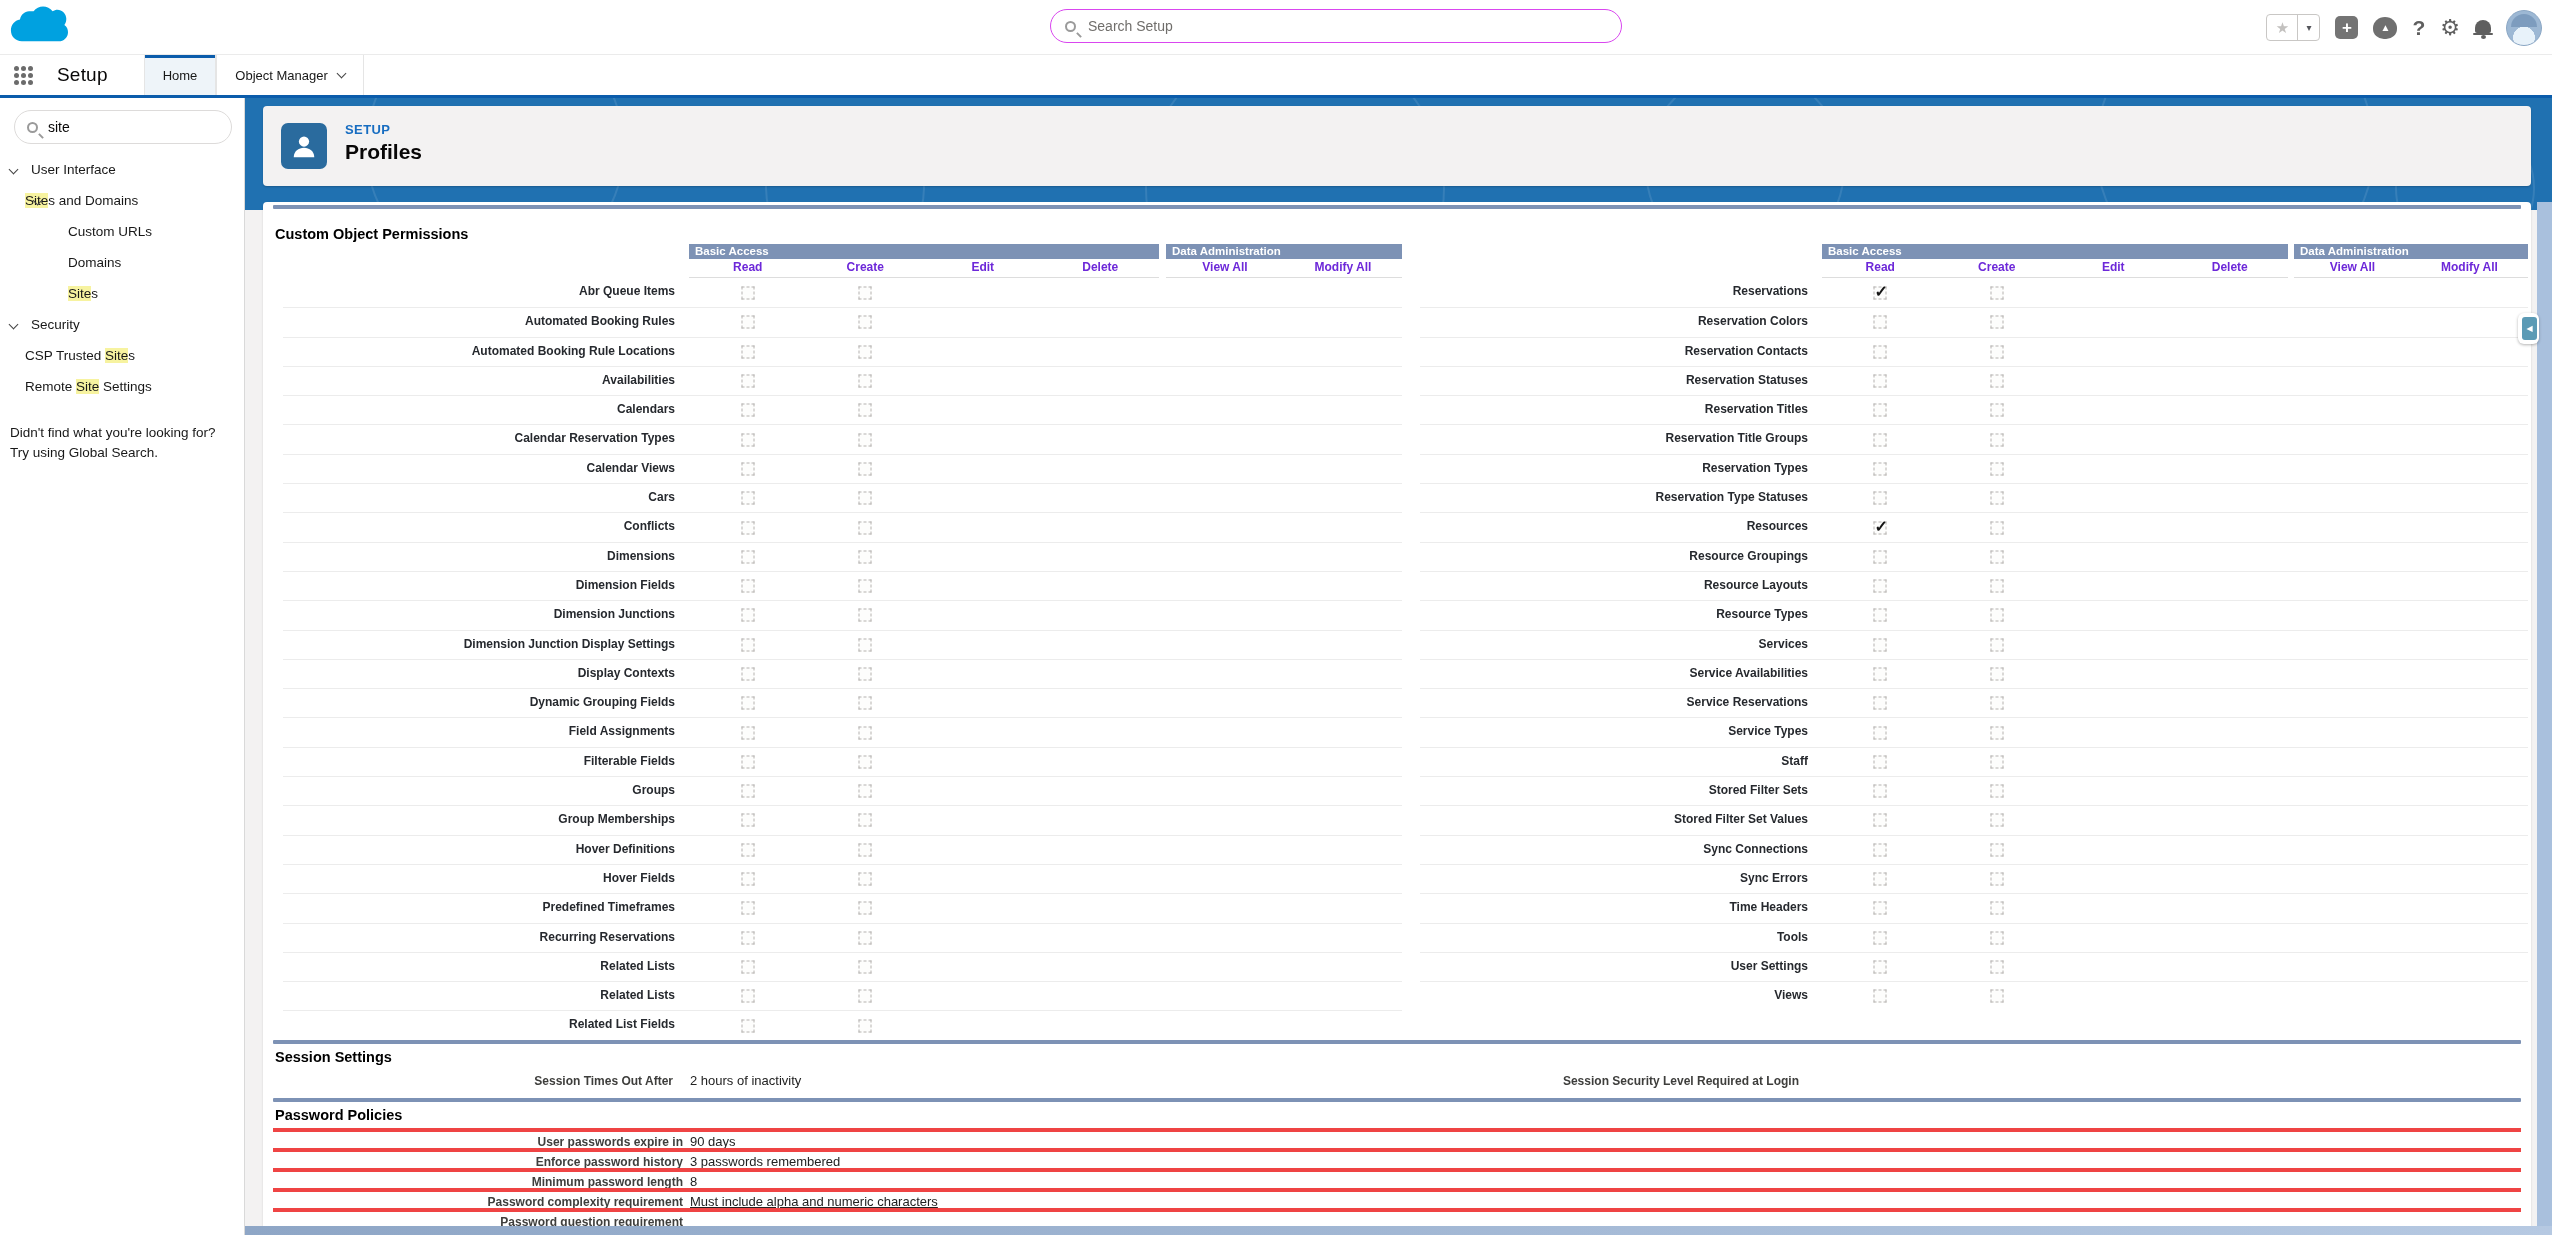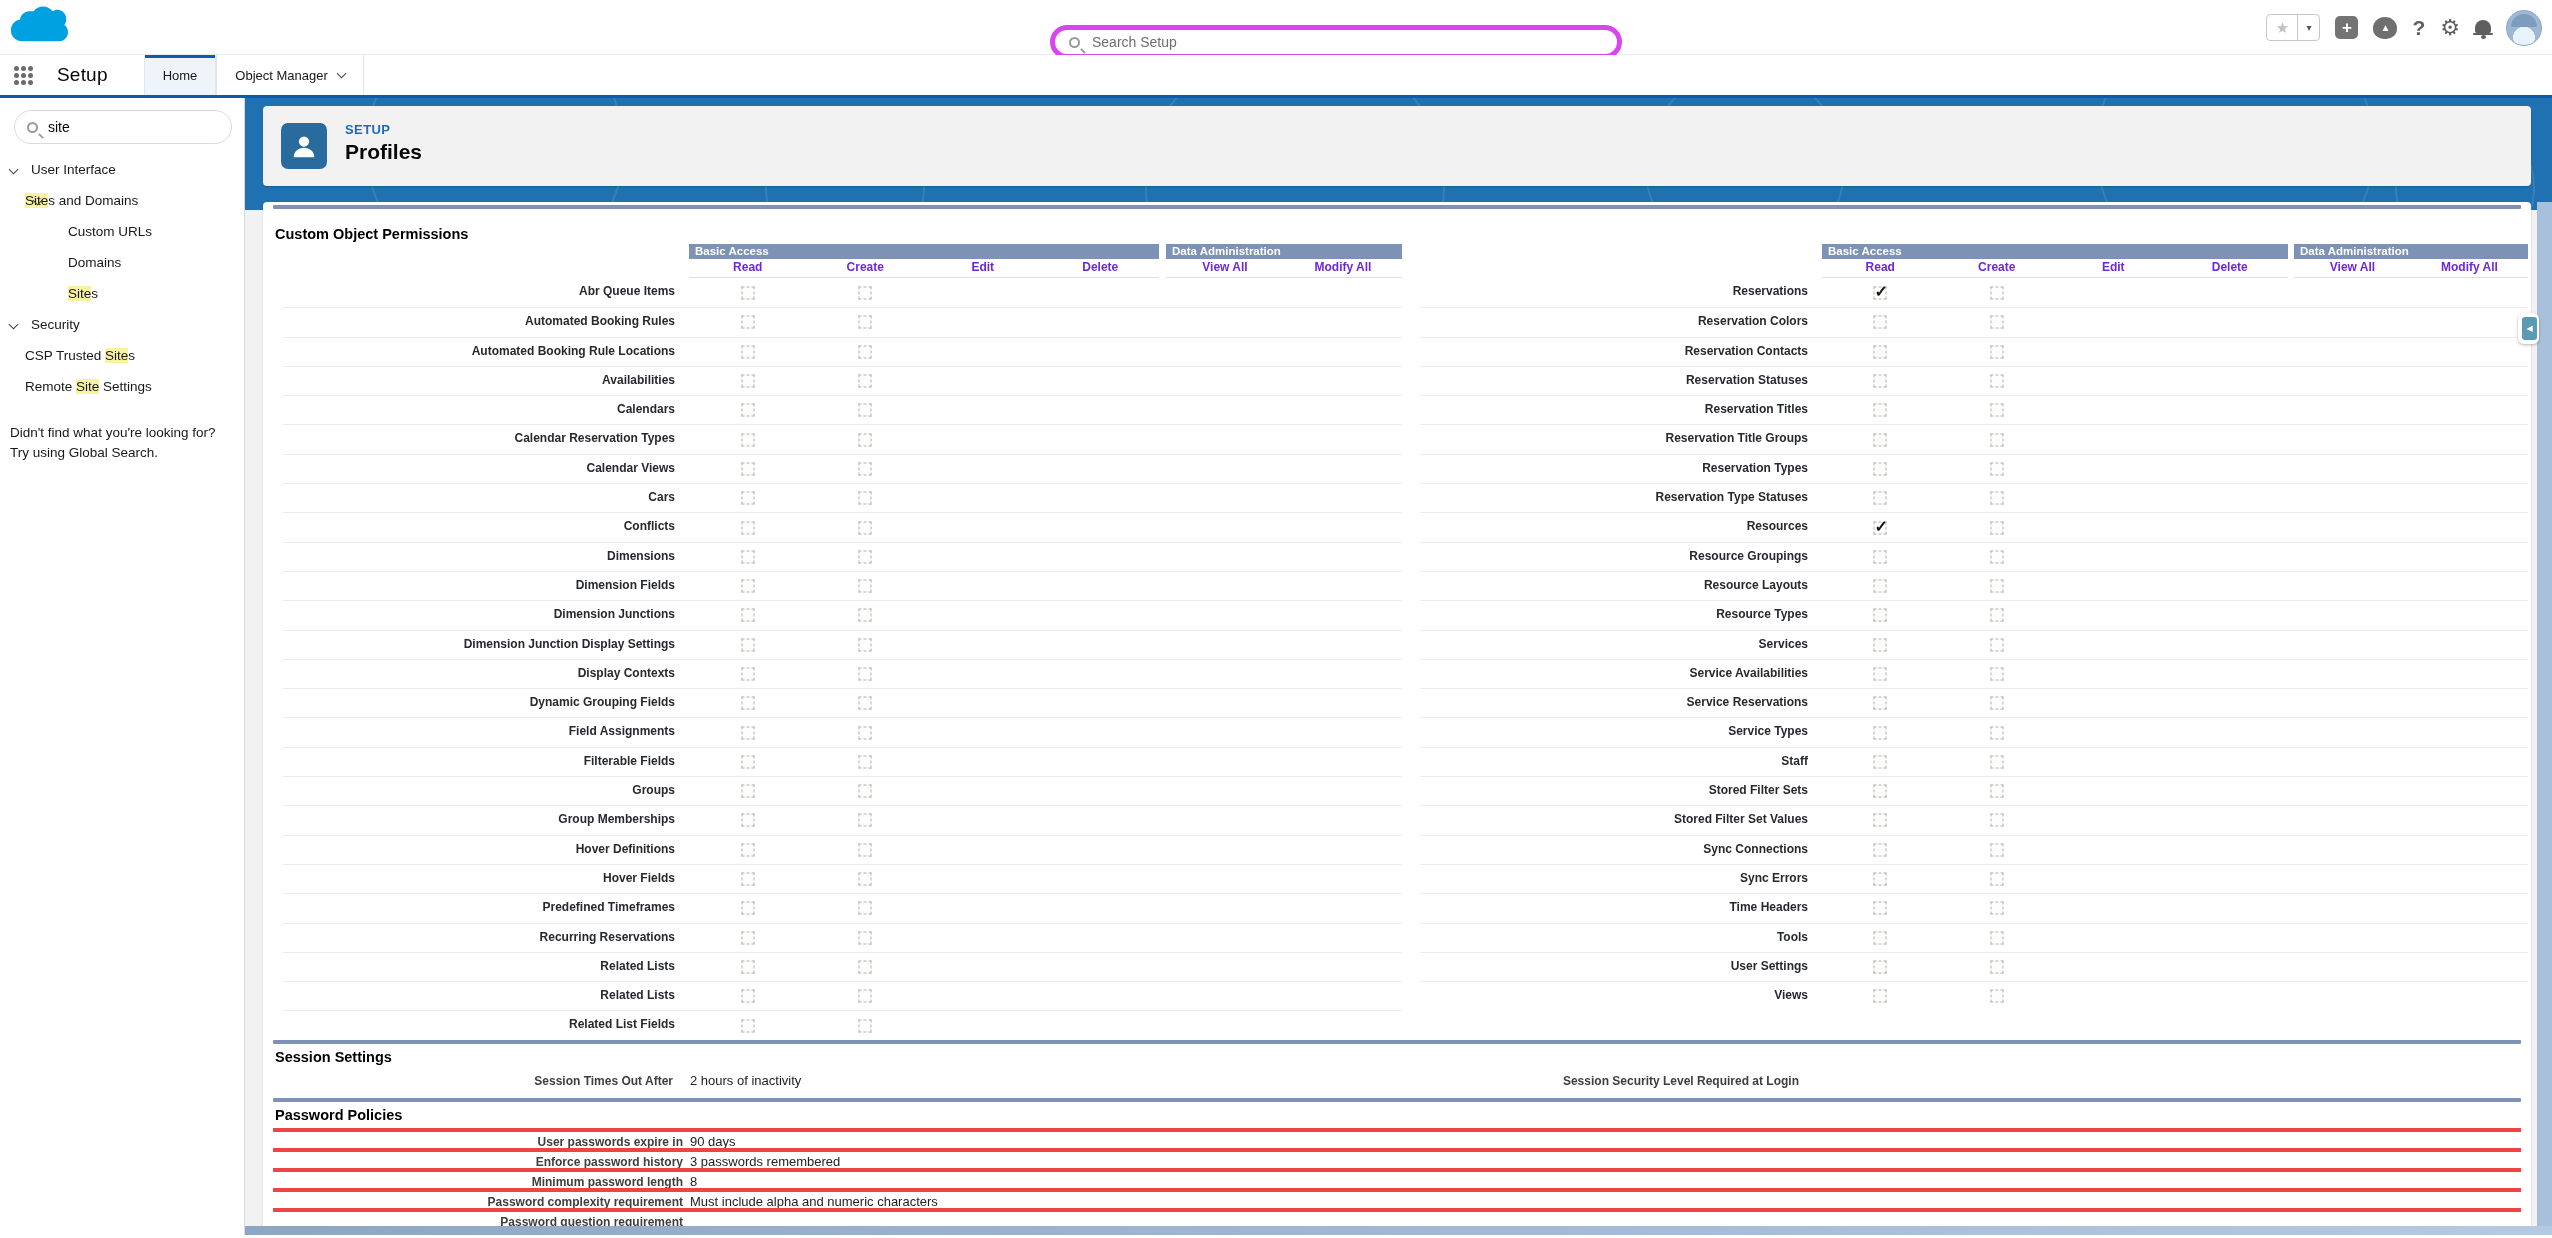--- a/index.html
+++ b/index.html
@@ -3,21 +3,21 @@
 <meta charset="utf-8">
 <style>
   * { margin:0; padding:0; box-sizing:border-box; }
   html,body { width:2552px; height:1238px; overflow:hidden;
     font-family:"Liberation Sans", sans-serif; background:#fff; color:#181818; }
 
   
   .topbar { position:relative; width:100%; height:55px; background:#fff; border-bottom:1px solid #ebebeb; }
   .cloud-logo { position:absolute; left:10px; top:4px; width:58px; height:40px; }
   .search-setup { position:absolute; left:1050px; top:9px; width:572px; height:34px;
-    border:5px solid #d946ef; border-radius:17px; background:#fff; display:flex; align-items:center; padding:0 14px;margin-top:16px; }
+    border:1px solid #d946ef; border-radius:17px; background:#fff; display:flex; align-items:center; padding:0 14px; }
   .mag { width:11px; height:11px; border:2px solid #9a9a9a; border-radius:50%; position:relative; flex:none; }
   .mag::after { content:''; position:absolute; width:2px; height:6px; background:#9a9a9a;
     transform:rotate(-45deg); left:11px; top:9px; }
   .search-setup input { border:none; outline:none; flex:1; margin-left:12px; font-size:14px;
     font-family:"Liberation Sans", sans-serif; color:#181818; background:transparent; }
   .search-setup input::placeholder { color:#706e6b; }
   .tb-icons { position:absolute; right:10px; top:0; height:55px; display:flex; align-items:center; gap:15px; }
   .fav-group { display:flex; height:27px; border:1px solid #c9c7c5; border-radius:4px; overflow:hidden; background:#fff; }
   .fav-star { width:30px; display:flex; align-items:center; justify-content:center; color:#c3c1bf; font-size:15px; }
   .fav-caret { width:22px; display:flex; align-items:center; justify-content:center; color:#54555b; font-size:10px; border-left:1px solid #c9c7c5; }
@@ -984,21 +984,21 @@
           <div class="pw-row" style="top: 946px;">
             <span class="fld-label" style="left: -10px; top: 3px; width: 420px; position: absolute;">Enforce password history</span>
             <span class="fld-value" style="left: 417px; top: 2px; position: absolute;">3 passwords remembered</span>
           </div>
           <div class="pw-row" style="top: 966px;">
             <span class="fld-label" style="left: -10px; top: 3px; width: 420px; position: absolute;">Minimum password length</span>
             <span class="fld-value" style="left: 417px; top: 2px; position: absolute;">8</span>
           </div>
           <div class="pw-row" style="top: 986px;">
             <span class="fld-label" style="left: -10px; top: 3px; width: 420px; position: absolute;">Password complexity requirement</span>
-            <span class="fld-value" style="left: 417px; top: 2px; position: absolute;">Must include alpha and numeric characters</span>
+            <span class="fld-value" style="left: 417px; top: 2px; position: absolute; text-decoration: underline;">Must include alpha and numeric characters</span>
           </div>
           <div class="pw-row" style="top: 1006px;">
             <span class="fld-label" style="left: -10px; top: 3px; width: 420px; position: absolute;">Password question requirement</span>
             <span class="fld-value" style="left: 417px; top: 2px; position: absolute; margin-top: 40px;">Cannot contain password</span>
           </div>
           <div class="pw-row" style="top: 1026px;">
             <span class="fld-label" style="left: -10px; top: 3px; width: 420px; position: absolute;">Maximum invalid login attempts</span>
             <span class="fld-value" style="left: 417px; top: 2px; position: absolute;">10</span>
           </div>
         </div>

